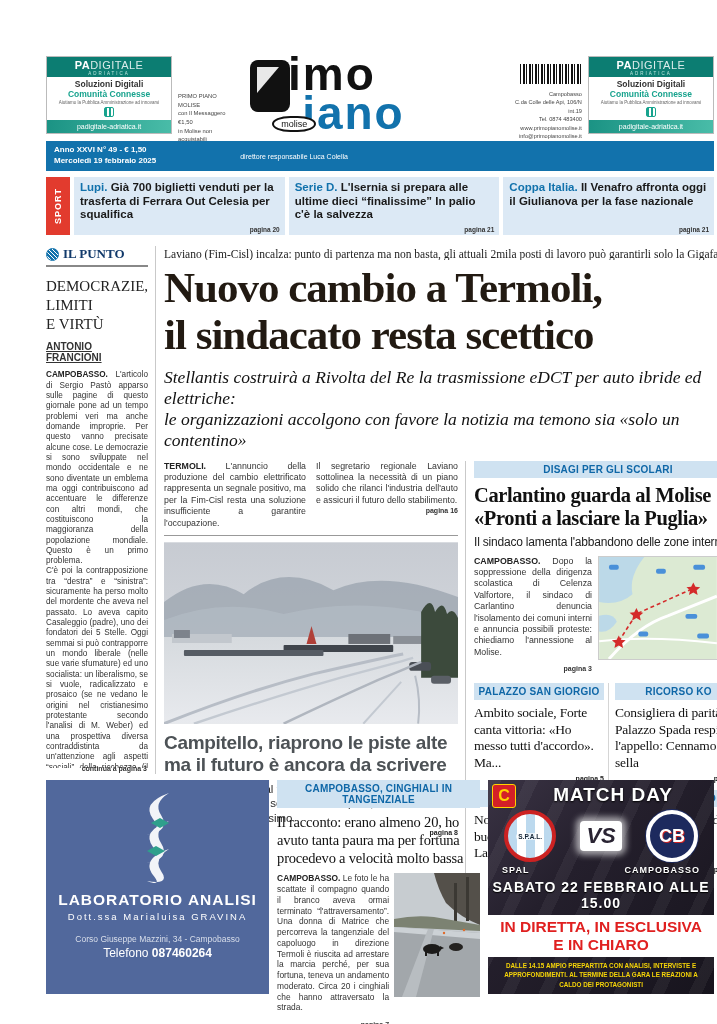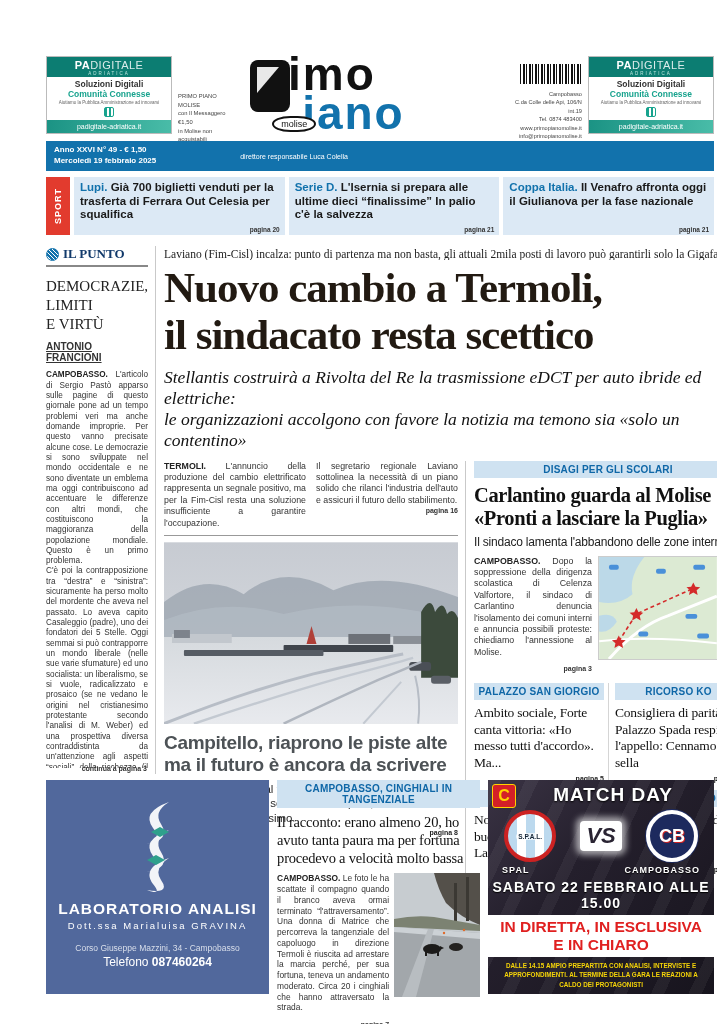--- a/index.html
+++ b/index.html
@@ -82,21 +82,21 @@
   .carl-body .page-ref { margin-top:6px; }
   .map-img { width:120px; height:104px; border:1px solid #ccc; }
   .briefs { display:flex; flex-wrap:wrap; margin-top:10px; }
   .brief { width:50%; padding:0 4px 8px 0; }
   .brief:nth-child(even){ padding:0 0 8px 6px; border-left:1px solid #d5d5d5; }
   .brief-txt { font-family:"Liberation Serif",serif; font-size:13.5px; line-height:1.22; color:#111; margin-top:5px; letter-spacing:-.2px; }
   .brief-page { text-align:right; font-size:7px; font-weight:bold; margin-top:4px; }
 
   
   .bottom { position:absolute; top:780px; left:46px; width:668px; height:218px; display:flex; gap:8px; }
-  .lab-ad { width:240px; height:214px; background:#51689c; color:#fff; text-align:center; padding-top:20px; }
+  .lab-ad { width:240px; height:214px; background:#51689c; color:#fff; text-align:center; padding-top:11px; }
   .lab-title { font-size:15.5px; font-weight:bold; letter-spacing:1px; margin-top:4px; }
   .lab-sub { font-size:9.5px; letter-spacing:2px; margin-top:2px; }
   .lab-addr { font-size:8.5px; color:#d9dfeb; margin-top:12px; }
   .lab-phone { font-size:12px; margin-top:2px; }
   .lab-phone b { font-weight:bold; }
 
   .cing { width:204px; }
   .cing-head { font-family:"Liberation Serif",serif; font-size:14.5px; font-weight:normal; line-height:1.25; color:#111; margin-top:5px; letter-spacing:-.2px; }
   .cing-row { display:flex; gap:5px; margin-top:6px; }
   .cing-body { width:112px; font-size:8.4px; line-height:1.28; text-align:justify; color:#333; }

